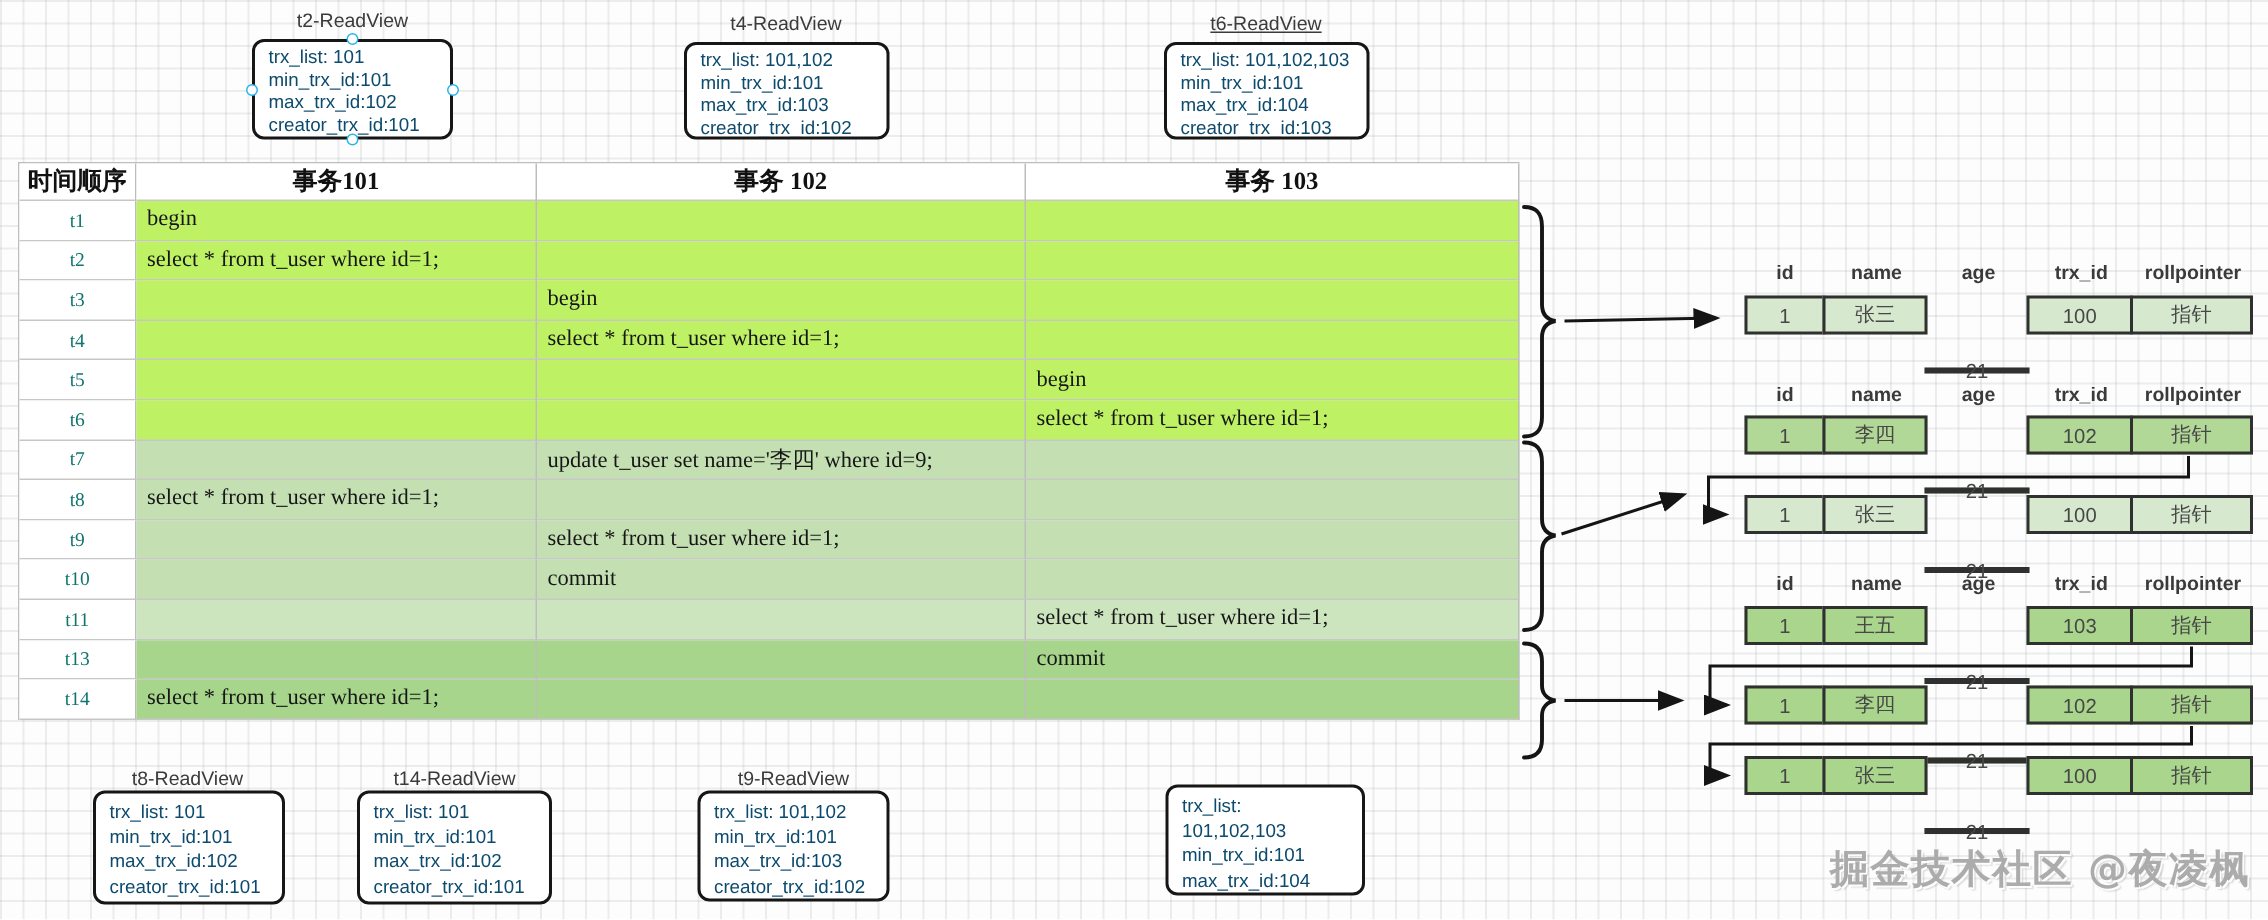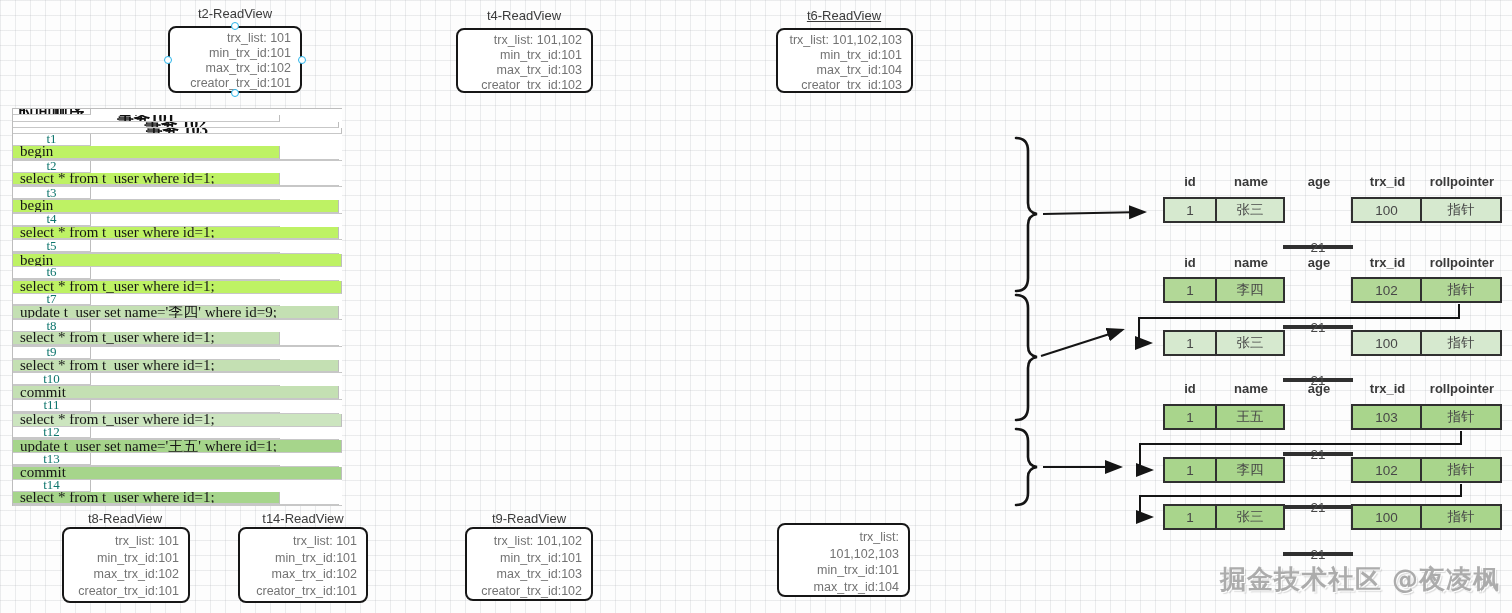--- a/index.html
+++ b/index.html
@@ -8,36 +8,36 @@
     background-color:#fdfdfd;
     background-image:
       linear-gradient(rgba(170,175,180,0.22) 1px, transparent 1px),
       linear-gradient(90deg, rgba(170,175,180,0.22) 1px, transparent 1px);
     background-size:15px 15px;
     font-family:"Liberation Sans", sans-serif;
   }
 
   
   .timeline{position:absolute;left:12px;top:108px;border-left:1px solid #bdbdbd;border-top:1px solid #bdbdbd;background:#fff;}
-  .trow{display:flex;height:26.6px;flex-direction:column;}
+  .trow{display:flex;height:26.6px;}
   .trow.head{height:25px;}
   .c{box-sizing:border-box;border-right:1px solid #bdbdbd;border-bottom:1px solid #c7c7c7;overflow:hidden;white-space:nowrap;}
   .t{width:78px;display:flex;align-items:center;justify-content:center;
      font-family:"Liberation Serif","DejaVu Serif",serif;font-size:13px;color:#0f766e;background:#fff;}
   .w101{width:267px;} .w102{width:326px;} .w103{width:329px;}
   .x{display:flex;align-items:center;padding-left:7px;
      font-family:"Liberation Serif","DejaVu Serif",serif;font-size:15px;color:#161616;}
   .th{background:#fff !important;justify-content:center;padding-left:0;
       font-weight:bold;font-size:16.5px;color:#111;}
   .s1{background:#bef264;} .s2{background:#c4e0b3;} .s3{background:#cce5bf;} .s4{background:#a6d58b;}
 
   
   .rv-title{position:absolute;width:170px;text-align:center;font-size:13px;color:#3b3b3b;}
   .rv-box{position:absolute;box-sizing:border-box;background:#fff;border:2px solid #161616;border-radius:8px;
-          padding:3px 9px;font-size:12.5px;color:#737373;line-height:15px;overflow:hidden;text-align:right;}
+          padding:3px 9px;font-size:12.5px;color:#0c4a6e;line-height:15px;overflow:hidden;}
   .rv-box.tall{line-height:16.5px;padding-top:4px;}
   .hdl{position:absolute;width:8px;height:8px;border-radius:50%;background:#fff;border:1.5px solid #29b4ea;
        transform:translate(-50%,-50%);box-sizing:border-box;z-index:5;}
 
   
   .chead{position:absolute;left:1163px;width:339px;display:flex;font-size:13px;font-weight:600;color:#3a3a3a;}
   .chead span{display:block;text-align:center;}
   .hw0{width:54px;} .hw1{width:68px;} .hw2{width:68px;} .hw3{width:69px;} .hw4{width:80px;}
   .crow{position:absolute;left:1163px;display:flex;}
   .cc{box-sizing:border-box;border:2px solid #303030;margin-left:-2px;display:flex;align-items:center;justify-content:center;
@@ -155,26 +155,20 @@
       <div class="c t">t10</div>
       <div class="c x w101 s2"></div>
       <div class="c x w102 s2">commit</div>
       <div class="c x w103 s2"></div>
     </div>
     <div class="trow">
       <div class="c t">t11</div>
       <div class="c x w101 s3"></div>
       <div class="c x w102 s3"></div>
       <div class="c x w103 s3">select * from t_user  where id=1;</div>
-    </div>
-    <div class="trow">
-      <div class="c t">t12</div>
-      <div class="c x w101 s4"></div>
-      <div class="c x w102 s4"></div>
-      <div class="c x w103 s4">update t_user set name='王五' where id=1;</div>
     </div>
     <div class="trow">
       <div class="c t">t13</div>
       <div class="c x w101 s4"></div>
       <div class="c x w102 s4"></div>
       <div class="c x w103 s4">commit</div>
     </div>
     <div class="trow">
       <div class="c t">t14</div>
       <div class="c x w101 s4">select * from t_user  where id=1;</div>

